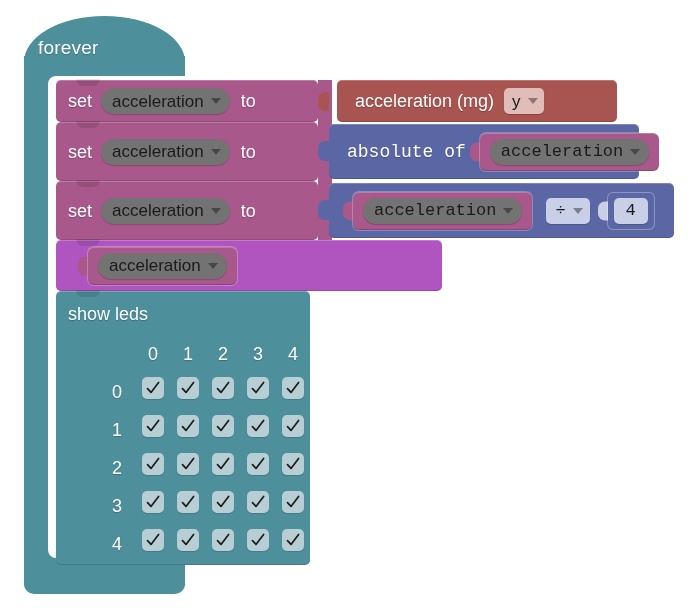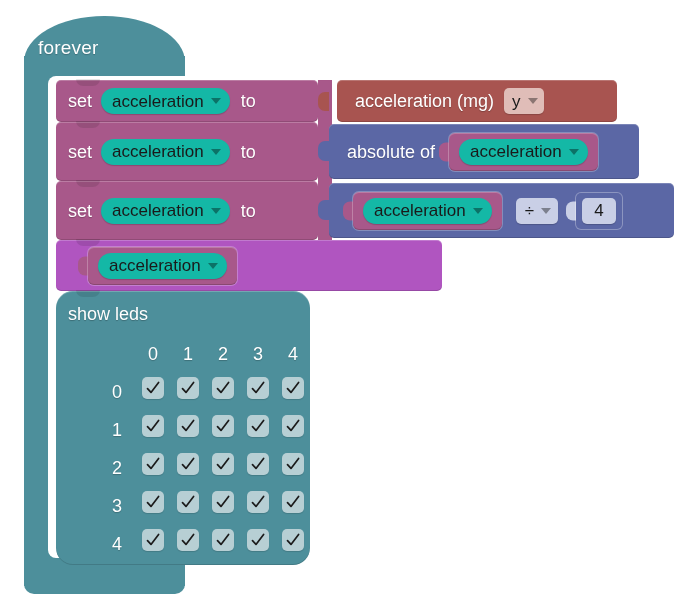--- a/index.html
+++ b/index.html
@@ -55,21 +55,21 @@
 
   .var-set{background:#a8588a;}
   .led-set{background:#b055c0;}
   .led-show{background:#4d8f9b;}
 
   
   .field{
     display:inline-flex;align-items:center;gap:7px;
     height:26px;padding:0 9px 0 11px;
     border-radius:13px;
-    background:#14b8a6;
+    background:#737373;
     color:#1a1a1a;font-size:17px;line-height:17px;white-space:nowrap;
     box-shadow:0 1px 1px rgba(0,0,0,.18);
   }
   .field.num{
     border-radius:5px;background:#c9cfe6;padding:0 10px;min-width:14px;
     justify-content:center;
   }
   .field.op{background:#c9cfe6;border-radius:5px;padding:0 7px 0 9px;}
   .field.mgopt{background:#e0bdb8;border-radius:5px;padding:0 6px 0 8px;}
   .caret{
@@ -83,21 +83,21 @@
     display:flex;align-items:center;
     border-radius:5px;
     box-shadow:inset 0 1px 0 rgba(255,255,255,.20),
                inset 0 -1px 0 rgba(0,0,0,.16);
   }
   .rep-label{
     color:#ffffff;font-size:18px;line-height:18px;white-space:nowrap;
     text-shadow:0 1px 1px rgba(0,0,0,.25);
   }
   .rep-input{background:#a85450;}
-  .rep-math{background:#5b67a5;}
+  .rep-math{background:#5b67a5;font-family:Liberation Mono, monospace;}
   .rep-var{
     background:#a8588a;border-radius:6px;
     box-shadow:inset 0 1px 0 rgba(255,255,255,.22),
                inset 0 -1px 0 rgba(0,0,0,.18),
                0 0 0 1px rgba(255,255,255,.25);
   }
 
   
   .ledgrid{position:absolute;}
   .ledgrid .hdr,.ledgrid .rlbl{
@@ -205,21 +205,21 @@
       <span style="position:absolute;left:-10px;top:50%;transform:translateY(-50%);width:11px;height:19px;background:#a8588a;border-radius:7px 0 0 7px;"></span>
       <span class="rep rep-var" style="position:relative;left:0;top:0;height:38px;padding:0 10px;">
         <span class="field">
           <span>acceleration</span>
           <span class="caret"></span>
         </span>
       </span>
     </span>
   </div>
 
-  <div class="stmt led-show" style="left:56px;top:291px;width:254px;height:274px;align-items:flex-start;padding-left:12px;padding-top:10px;border-radius:17px;">
+  <div class="stmt led-show" style="left:56px;top:291px;width:254px;height:274px;align-items:flex-start;padding-left:12px;padding-top:10px;border-radius:5px;">
     <span class="stmt-label" style="margin-top:4px;">show leds</span>
   </div>
 
   <div class="ledgrid" style="left:56px;top:291px;width:254px;height:274px;">
 
     <div class="hdr" style="left:84px;top:54px;width:26px;">0</div>
     <div class="hdr" style="left:119px;top:54px;width:26px;">1</div>
     <div class="hdr" style="left:154px;top:54px;width:26px;">2</div>
     <div class="hdr" style="left:189px;top:54px;width:26px;">3</div>
     <div class="hdr" style="left:224px;top:54px;width:26px;">4</div>

